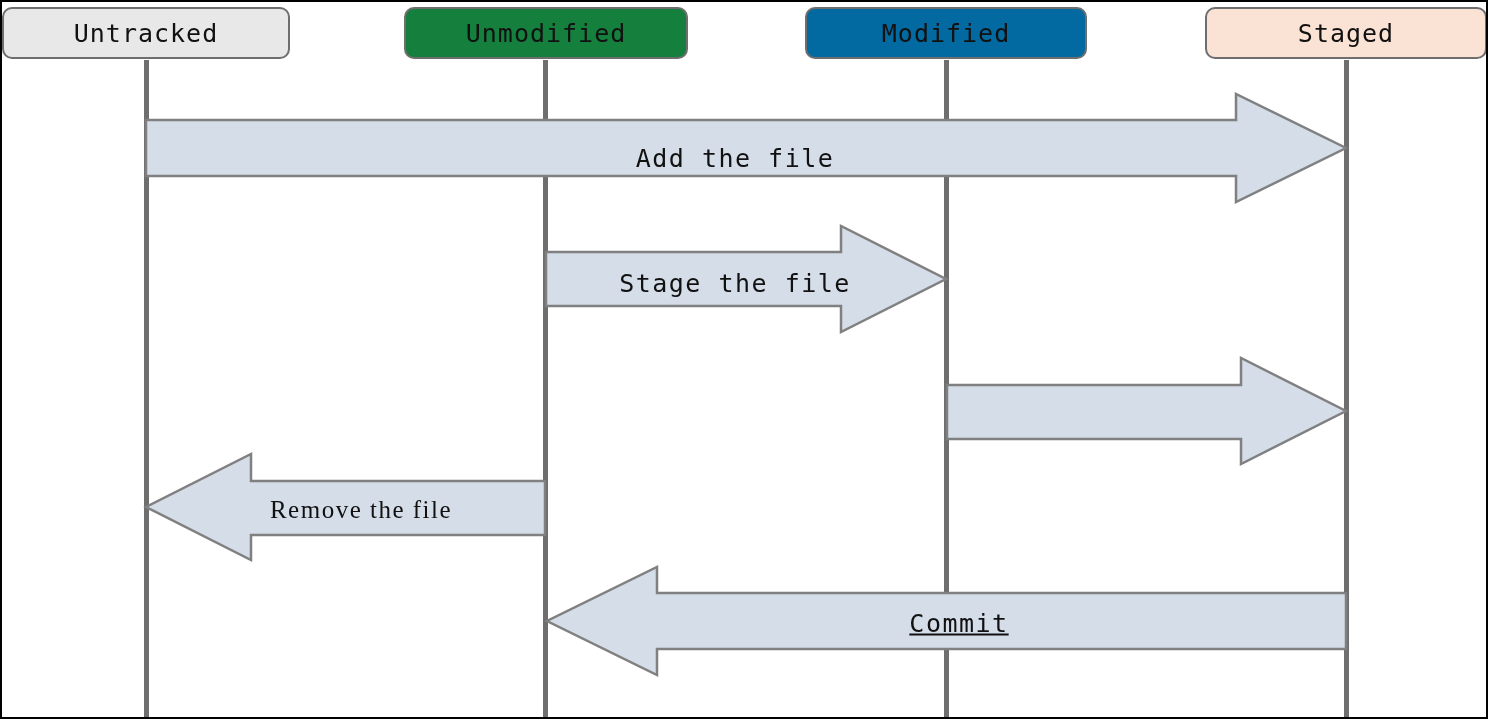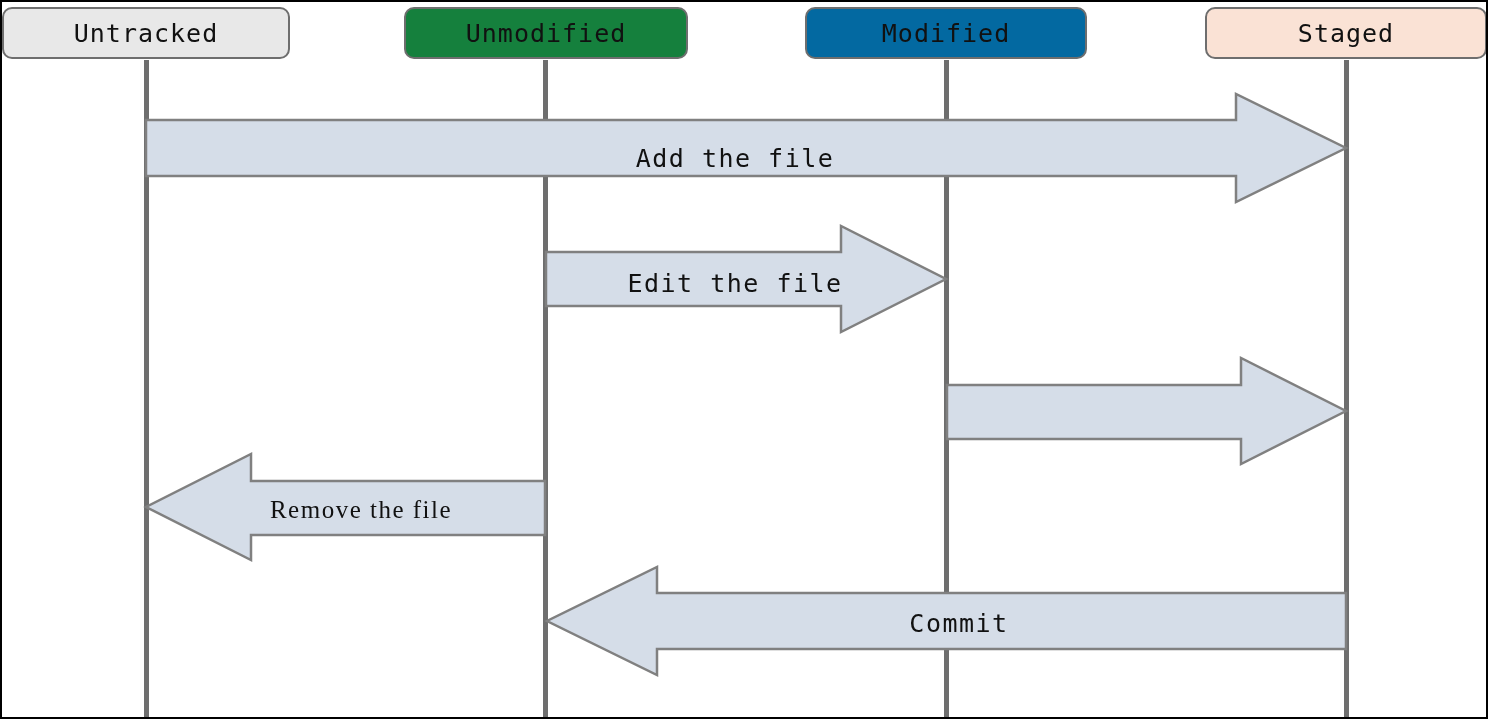--- a/index.html
+++ b/index.html
@@ -109,17 +109,17 @@
         <polygon points="399.0,27.0 105.0,27.0 105.0,0.0 0.0,53.0 105.0,106.0 105.0,81.0 399.0,81.0" fill="#d5dde8" stroke="#808080" stroke-width="2.5" stroke-linejoin="miter"></polygon>
       </svg>
     </div>
   <div class="arrow" style="left:545px;top:565px;width:799px;height:108px">
       <svg viewBox="0 0 799 108" preserveAspectRatio="none">
         <polygon points="799.0,26.0 110.0,26.0 110.0,0.0 0.0,54.0 110.0,108.0 110.0,82.0 799.0,82.0" fill="#d5dde8" stroke="#808080" stroke-width="2.5" stroke-linejoin="miter"></polygon>
       </svg>
     </div>
 
   <div class="arrow-label" style="left: 733px; top: 156px; transform: translate(-50%, -50%); color: rgb(17, 17, 17);">Add the file</div>
-  <div class="arrow-label" style="left: 733px; top: 281px; transform: translate(-50%, -50%); color: rgb(17, 17, 17);">Edit the file</div>
+  <div class="arrow-label" style="left: 733px; top: 281px; transform: translate(-50%, -50%); color: rgb(17, 17, 17);">Stage the file</div>
   <div class="arrow-label" style="left: 359px; top: 508px; transform: translate(-50%, -50%); color: rgb(17, 17, 17); font-family: Liberation Serif, serif;">Remove the file</div>
-  <div class="arrow-label" style="left: 957px; top: 621px; transform: translate(-50%, -50%); color: rgb(17, 17, 17);">Commit</div>
+  <div class="arrow-label" style="left: 957px; top: 621px; transform: translate(-50%, -50%); color: rgb(17, 17, 17); text-decoration: underline;">Commit</div>
 
 </div>
 
 </body></html>

